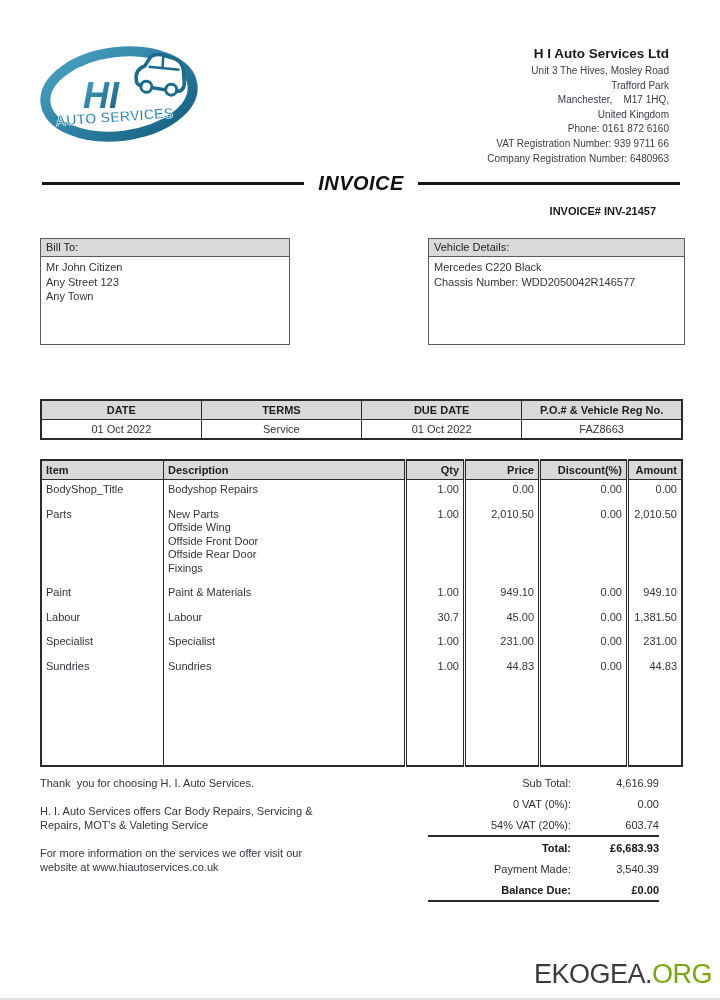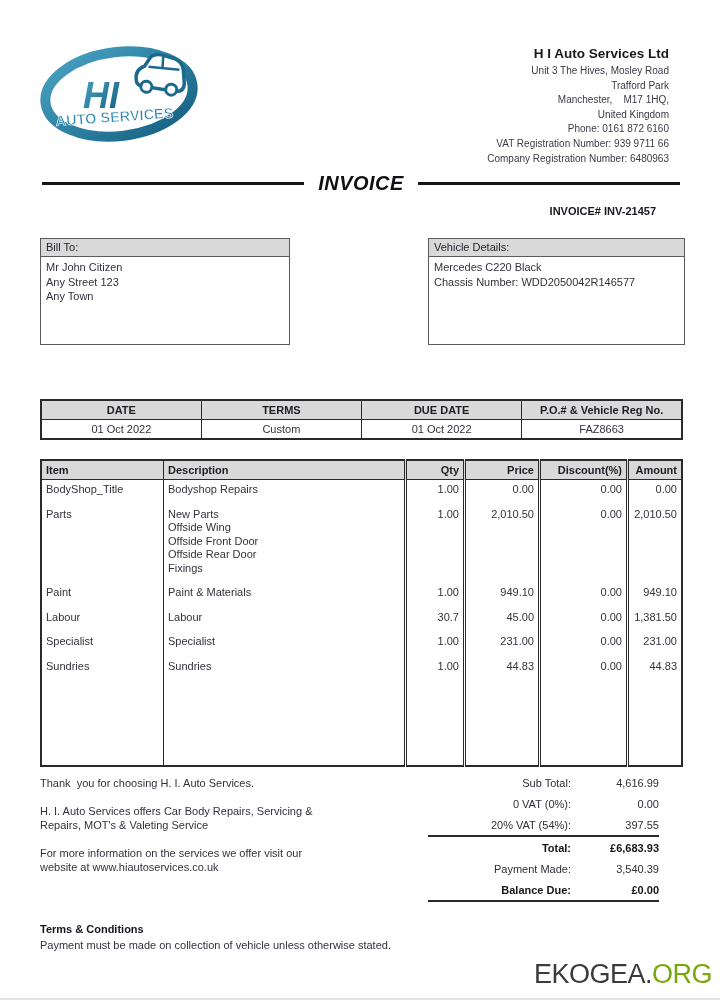--- a/index.html
+++ b/index.html
@@ -139,21 +139,21 @@
     <table>
       <tbody>
           <tr>
         <th>DATE</th>
         <th>TERMS</th>
         <th>DUE DATE</th>
         <th>P.O.# &amp; Vehicle Reg No.</th>
       </tr>
       <tr>
         <td>01 Oct 2022</td>
-        <td>Custom</td>
+        <td>Service</td>
         <td>01 Oct 2022</td>
         <td>FAZ8663</td>
       </tr>
     </tbody>
       </table>
   </div>
 
   <div class="abs items">
     <table>
       <tbody>
@@ -240,39 +240,35 @@
   <div class="abs totals">
     <div class="trow">
       <div class="tlabel">Sub Total:</div>
       <div class="tvalue">4,616.99</div>
     </div>
     <div class="trow">
       <div class="tlabel">0 VAT (0%):</div>
       <div class="tvalue">0.00</div>
     </div>
     <div class="trow">
-      <div class="tlabel">20% VAT (54%):</div>
-      <div class="tvalue">397.55</div>
+      <div class="tlabel">54% VAT (20%):</div>
+      <div class="tvalue">603.74</div>
     </div>
     <div class="trow bold rule-top">
       <div class="tlabel">Total:</div>
       <div class="tvalue">£6,683.93</div>
     </div>
     <div class="trow">
       <div class="tlabel">Payment Made:</div>
       <div class="tvalue">3,540.39</div>
     </div>
     <div class="trow bold rule-bottom">
       <div class="tlabel">Balance Due:</div>
       <div class="tvalue">£0.00</div>
     </div>
   </div>
 
-  <div class="abs terms">
-    <div class="terms-head">Terms &amp; Conditions</div>
-    <div>Payment must be made on collection of vehicle unless otherwise stated.</div>
-  </div>
 
   <div class="abs watermark">
     <span class="wm-dark">EKOGEA.</span><span class="wm-green">ORG</span>
   </div>
 
 </div>
 
 </body></html>

